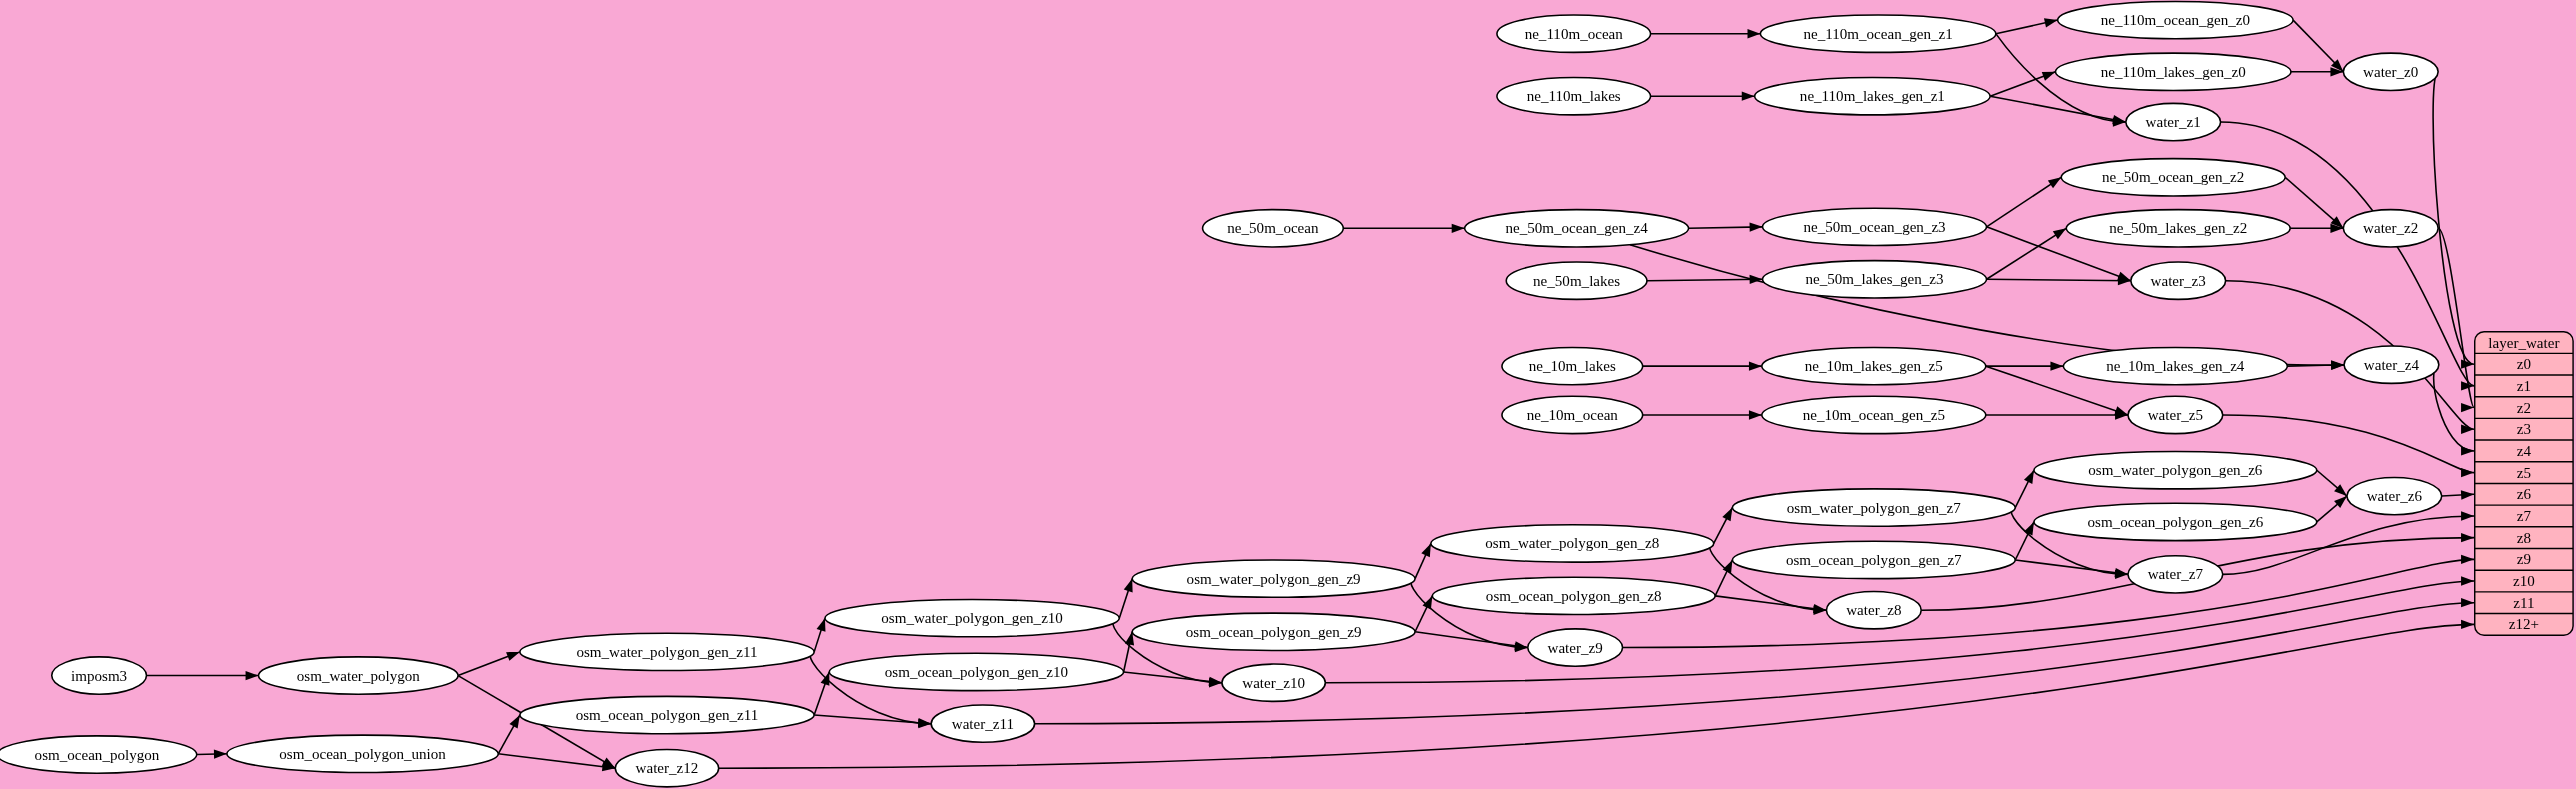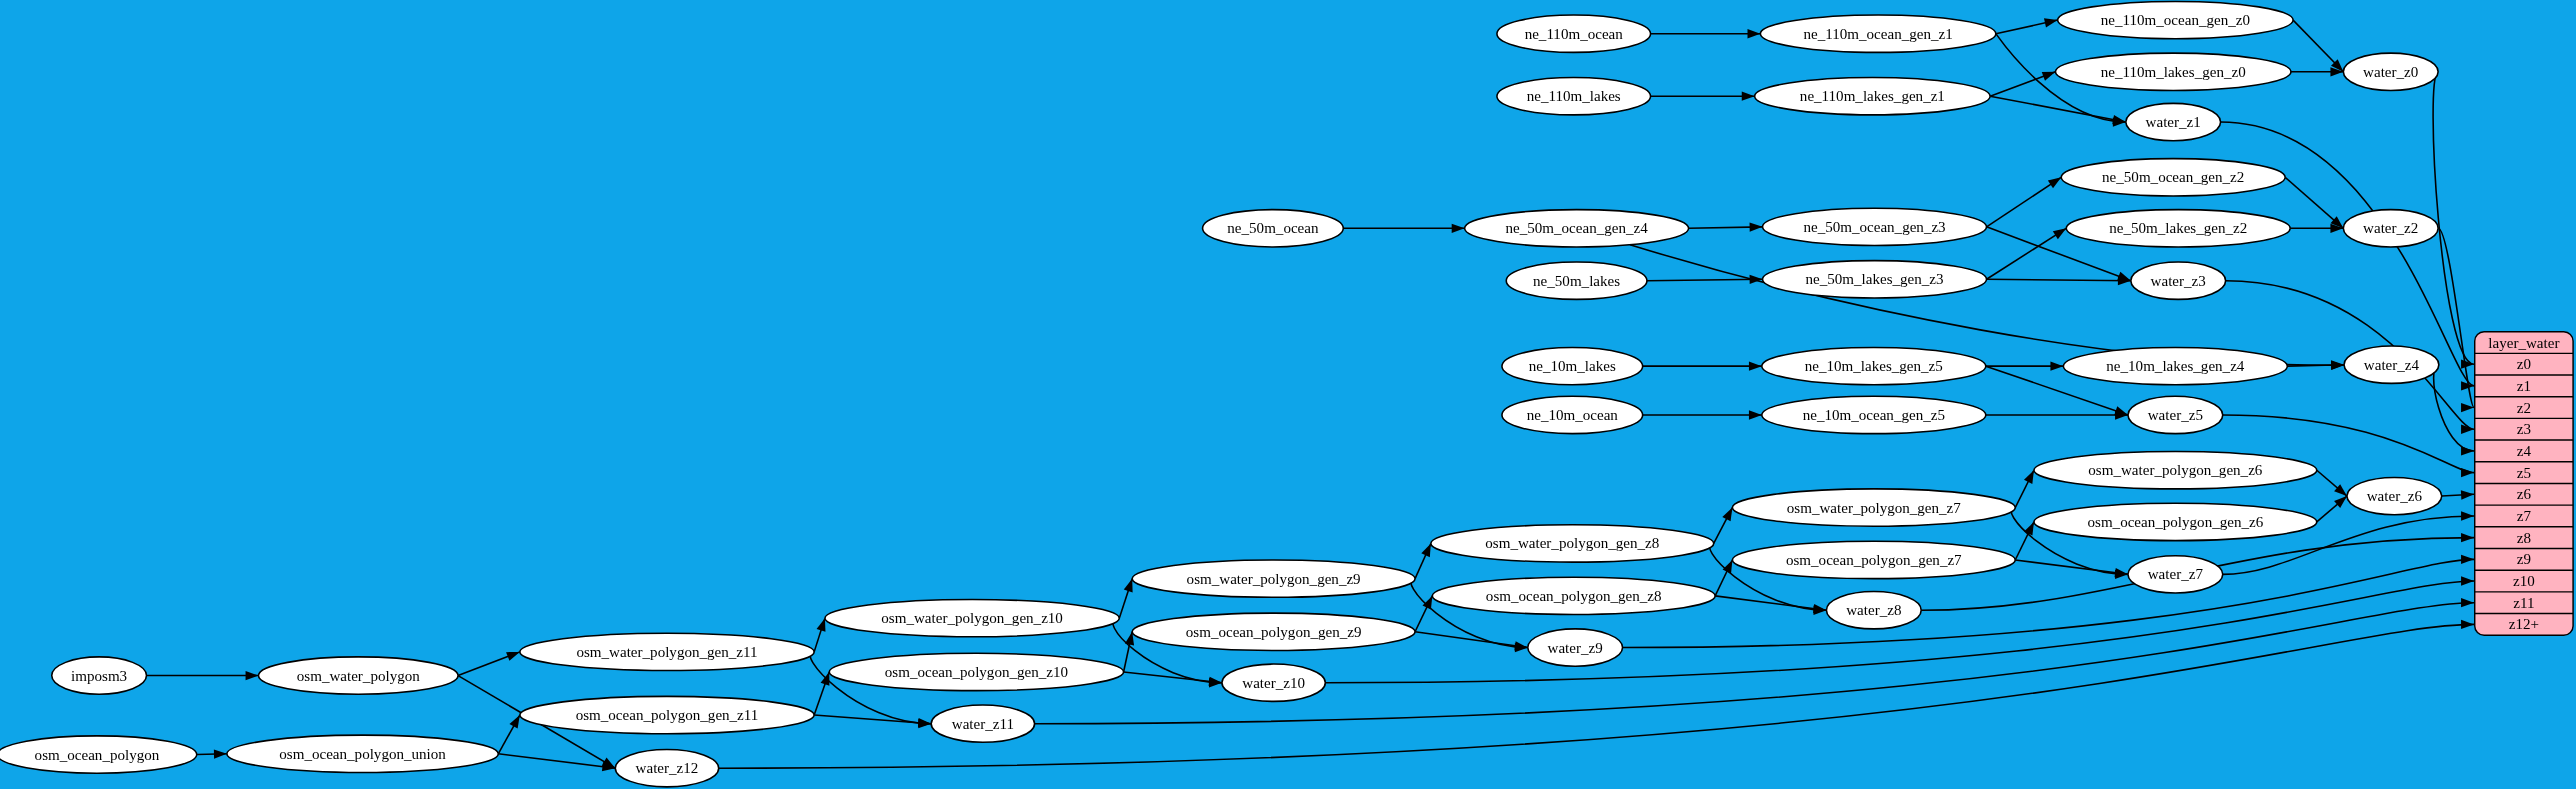--- a/index.html
+++ b/index.html
@@ -4,21 +4,21 @@
 <style>
   html, body {
     margin: 0;
     padding: 0;
     background: #ffffff;
   }
   #canvas-wrap {
     width: 2576px;
     height: 789px;
     position: relative;
-    background: #0ea5e9;
+    background: #f9a8d4;
   }
   svg {
     display: block;
   }
   text {
     font-family: "Liberation Serif", "DejaVu Serif", serif;
     fill: #000000;
   }
   .node-label { font-size: 21px; }
   .table-label { font-size: 21px; }

